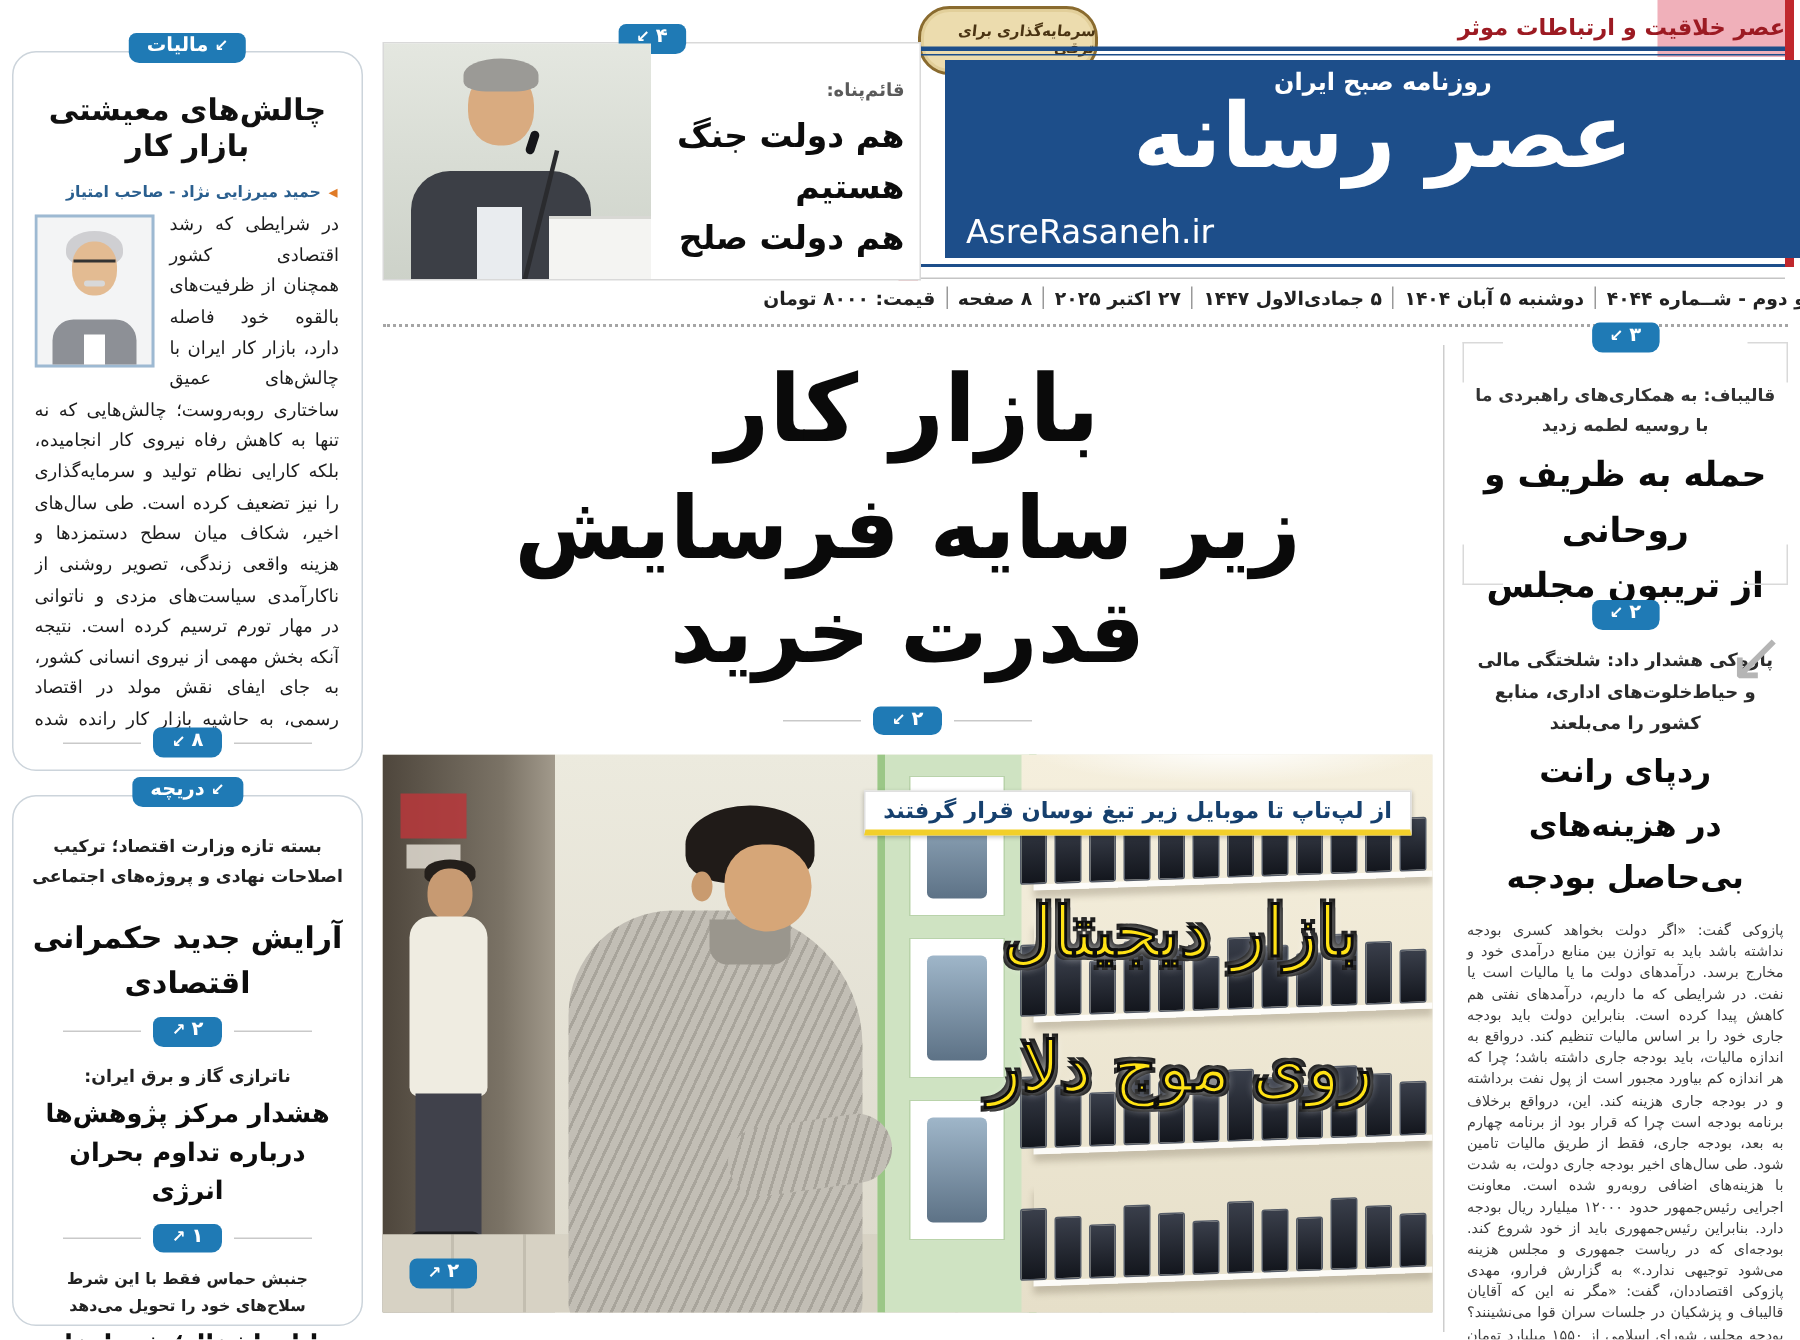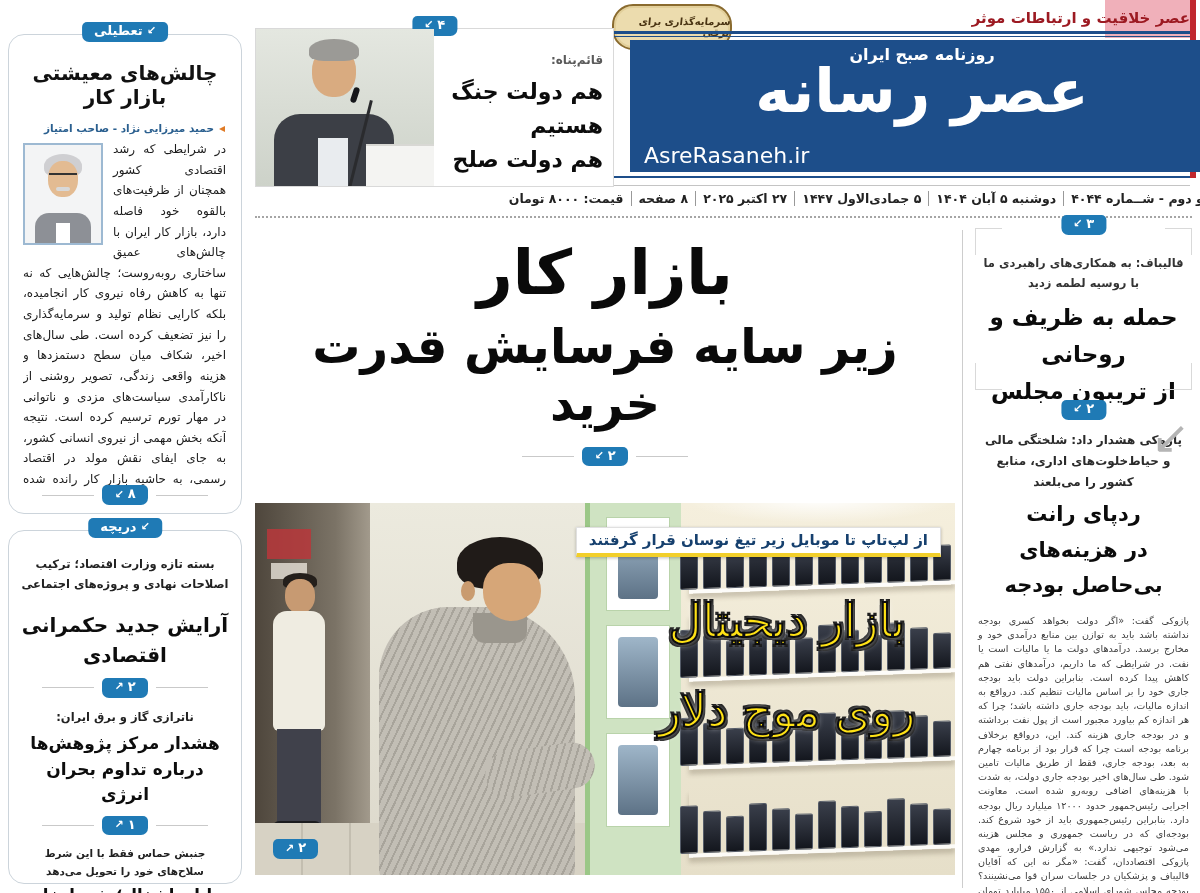--- a/index.html
+++ b/index.html
@@ -74,21 +74,21 @@
   #dateline{position:absolute;left:612px;top:191px;width:578px;display:flex;justify-content:center;gap:0;
             font-size:12.5px;font-weight:bold;color:#222;white-space:nowrap;}
   #dateline span{padding:0 7px;}
   #dateline span + span{border-right:1px solid #999;}
   #dotted-rule{position:absolute;left:255px;top:216px;width:937px;border-top:2px dotted #a5a5a5;}
 
   
   #lead{position:absolute;left:255px;top:230px;width:700px;text-align:center;}
   #lead .kicker{font-size:17px;font-weight:800;color:#0e0e0e;margin-bottom:2px;}
   #lead .h1{font-size:62px;font-weight:900;color:#0a0a0a;line-height:1.38;}
-  #lead .h2{font-size:48px;font-weight:900;color:#0a0a0a;line-height:1.2;margin-top:2px;}
+  #lead .h2{font-size:58px;font-weight:900;color:#0a0a0a;line-height:1.2;margin-top:2px;}
   #lead .tabrow{margin-top:14px;}
 
   
   #photo{position:absolute;left:255px;top:503px;width:700px;height:372px;overflow:hidden;
          background:linear-gradient(#eceade,#dcd8cb);}
   .ph-corridor{position:absolute;left:0;top:0;width:115px;height:100%;
          background:linear-gradient(90deg,#4e463c,#7b7366 70%,#a29a8c);}
   .ph-sign1{position:absolute;left:12px;top:26px;width:44px;height:30px;background:#b8373b;opacity:.85;}
   .ph-sign2{position:absolute;left:16px;top:60px;width:36px;height:16px;background:#e9e4da;opacity:.8;}
   .ph-man2-shirt{position:absolute;left:18px;top:108px;width:52px;height:120px;border-radius:14px 14px 6px 6px;background:#efece1;}
@@ -192,21 +192,21 @@
     <div class="stext">
       <div class="sp-kicker">قائم‌پناه:</div>
       <div class="sp-line">هم دولت جنگ هستیم</div>
       <div class="sp-line">هم دولت صلح</div>
     </div>
   </div>
 
   <div class="roundbox" style="left:8px;top:34px;width:232px;height:478px;">
     <div class="boxtab ptab">
       <span class="arr sw"></span>
-      <span>تعطیلی</span>
+      <span>مالیات</span>
     </div>
     <div class="ed-title">چالش‌های معیشتی بازار کار</div>
     <div class="ed-author">
       <span class="bullet">◂</span>
       <span>حمید میرزایی نژاد - صاحب امتیاز</span>
     </div>
     <div class="ed-body">
       <span class="portrait">
         <span class="hair"></span>
         <span class="face"></span>

